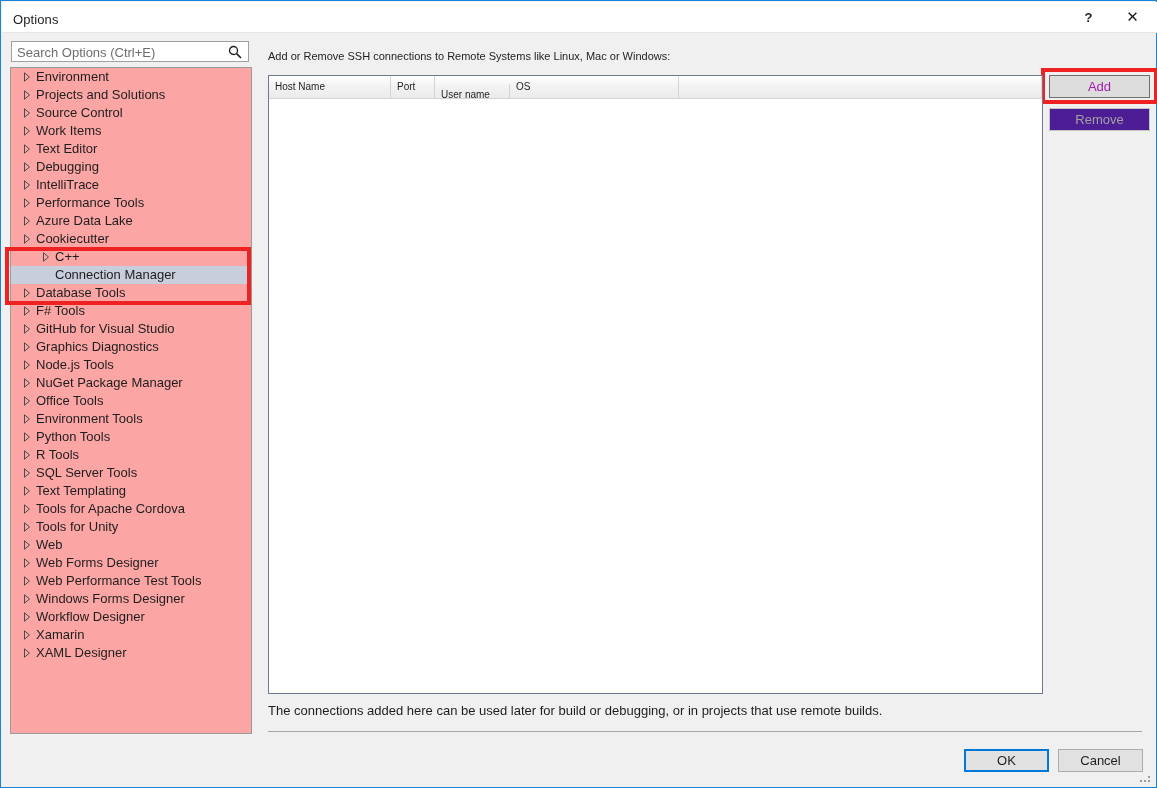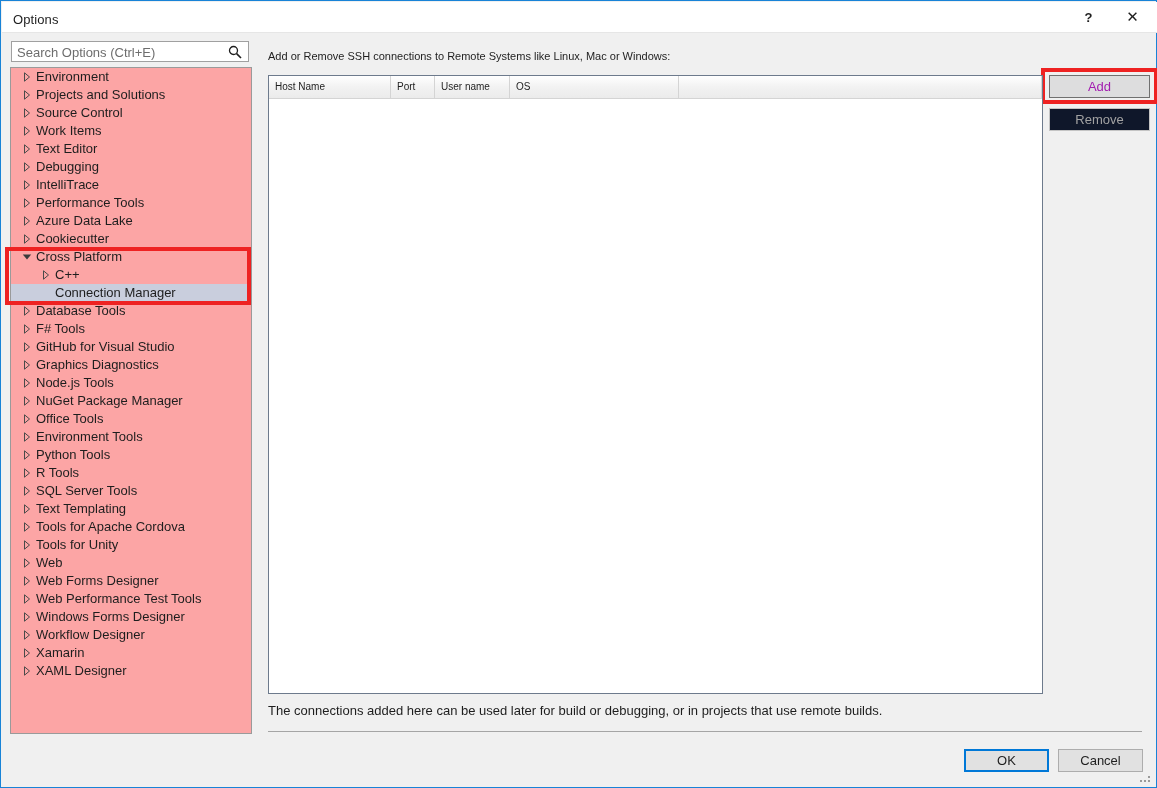--- a/index.html
+++ b/index.html
@@ -200,21 +200,21 @@
     cursor: default;
   }
   #add-button {
     left: 1048px; top: 74px;
     background: #ddddde;
     border: 1px solid #707070;
     color: #a21caf;
   }
   #remove-button {
     left: 1048px; top: 107px;
-    background: #0f172a;
+    background: #4c1d95;
     border: 1px solid #c4c4c4;
     color: #a2a2a2;
   }
 
   
   #footer-note {
     position: absolute;
     left: 267px; top: 702px;
     font-size: 13px;
     color: #1e1e1e;
@@ -348,28 +348,20 @@
         <span class="tree-label">Azure Data Lake</span>
       </div>
       <div class="tree-item d0">
         <span class="tree-arrow">
           <svg width="8" height="10" viewBox="0 0 8 10">
             <path d="M1.5 0.8 L6.5 5 L1.5 9.2 Z" fill="none" stroke="#4a4a4a" stroke-width="1"></path>
           </svg>
         </span>
         <span class="tree-label">Cookiecutter</span>
       </div>
-      <div class="tree-item d0">
-        <span class="tree-arrow">
-          <svg width="10" height="8" viewBox="0 0 10 8">
-            <path d="M0.8 1.5 L9.2 1.5 L5 6.5 Z" fill="#3a3a3a"></path>
-          </svg>
-        </span>
-        <span class="tree-label">Cross Platform</span>
-      </div>
       <div class="tree-item d1">
         <span class="tree-arrow">
           <svg width="8" height="10" viewBox="0 0 8 10">
             <path d="M1.5 0.8 L6.5 5 L1.5 9.2 Z" fill="none" stroke="#4a4a4a" stroke-width="1"></path>
           </svg>
         </span>
         <span class="tree-label">C++</span>
       </div>
       <div class="tree-item d1 selected">
         <span class="tree-label">Connection Manager</span>
@@ -546,21 +538,21 @@
 
   <div class="redbox" id="redbox-crossplatform"></div>
   <div class="redbox" id="redbox-add"></div>
 
   <div id="pane-description">Add or Remove SSH connections to Remote Systems like Linux, Mac or Windows:</div>
 
   <div id="connections-table">
     <div id="table-header">
         <div class="th" style="left: 0px; width: 122px;">Host Name</div>
         <div class="th" style="left: 122px; width: 44px;">Port</div>
-        <div class="th" style="left: 166px; width: 75px;">User name</div>
+        <div class="th" style="left: 166px; width: 75px; margin-top: 8px;">User name</div>
         <div class="th" style="left: 241px; width: 169px;">OS</div>
         <div class="th" style="left: 410px; width: 363px;"></div>
       </div>
     <div id="table-body"></div>
   </div>
 
   <div id="add-button" class="side-button">Add</div>
   <div id="remove-button" class="side-button">Remove</div>
 
   <div id="footer-note">The connections added here can be used later for build or debugging, or in projects that use remote builds.</div>

